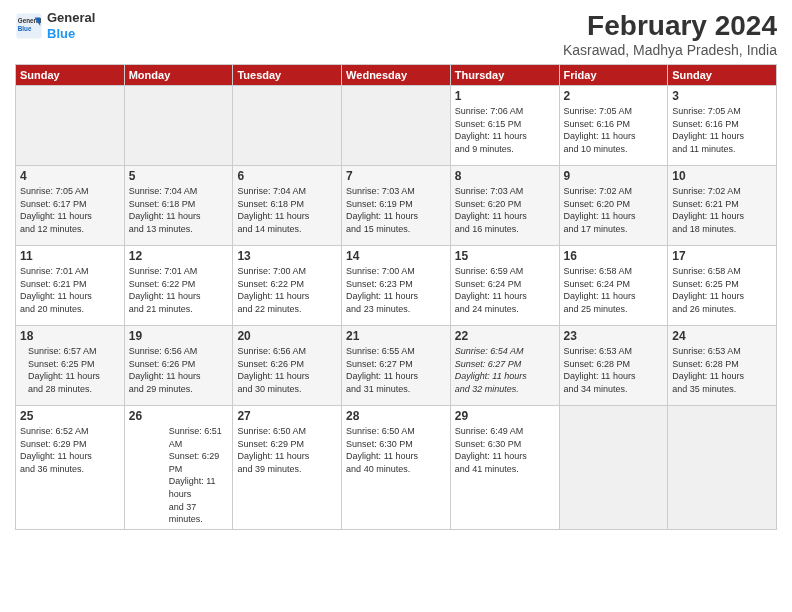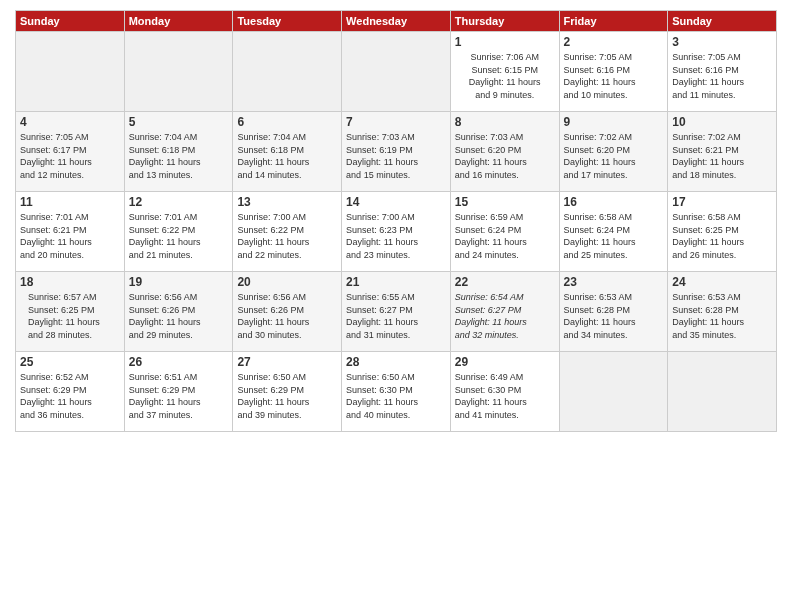--- a/index.html
+++ b/index.html
@@ -88,20 +88,38 @@
       line-height: 1.4;
     }
     tr:nth-child(even) td { background: #f5f5f5; }
     tr:nth-child(odd) td { background: #fff; }
     td.empty { background: #f0f0f0 !important; }
   </style>
 </head>
 <body>
 
 <div class="page">
+  <div class="header">
+    <div class="logo">
+      <svg class="logo-icon" viewBox="0 0 40 40">
+        <rect x="2" y="2" width="36" height="36" rx="4" fill="#1565C0" opacity="0.1"></rect>
+        <text x="4" y="16" font-size="9" font-weight="bold" fill="#333">General</text>
+        <text x="4" y="27" font-size="9" font-weight="bold" fill="#1565C0">Blue</text>
+        <polygon points="28,8 36,8 36,20" fill="#1565C0"></polygon>
+      </svg>
+      <div class="logo-text">
+        <span>General</span><br>
+        <span class="blue">Blue</span>
+      </div>
+    </div>
+    <div class="title-block">
+      <div class="main-title">February 2024</div>
+      <div class="subtitle">Kasrawad, Madhya Pradesh, India</div>
+    </div>
+  </div>
 
   <table class="calendar">
     <thead>
       <tr>
         <th>Sunday</th>
         <th>Monday</th>
         <th>Tuesday</th>
         <th>Wednesday</th>
         <th>Thursday</th>
         <th>Friday</th>
@@ -109,21 +127,21 @@
       </tr>
     </thead>
     <tbody id="calendar-body">
     <tr>
           <td class="empty"></td>
           <td class="empty"></td>
           <td class="empty"></td>
           <td class="empty"></td>
           <td>
             <span class="day-num">1</span>
-            <div class="day-info" style="white-space: pre-line; text-align: center;">Sunrise: 7:06 AM
+            <div class="day-info" style="white-space: pre-line;">Sunrise: 7:06 AM
 Sunset: 6:15 PM
 Daylight: 11 hours
 and 9 minutes.</div>
           </td>
           <td>
             <span class="day-num">2</span>
             <div class="day-info" style="white-space: pre-line;">Sunrise: 7:05 AM
 Sunset: 6:16 PM
 Daylight: 11 hours
 and 10 minutes.</div>
@@ -292,21 +310,21 @@
         <tr>
           <td>
             <span class="day-num">25</span>
             <div class="day-info" style="white-space: pre-line;">Sunrise: 6:52 AM
 Sunset: 6:29 PM
 Daylight: 11 hours
 and 36 minutes.</div>
           </td>
           <td>
             <span class="day-num">26</span>
-            <div class="day-info" style="white-space: pre-line;">Sunrise: 6:51 AM
+            <div class="day-info" style="white-space: pre-line; margin-left: 40px;">Sunrise: 6:51 AM
 Sunset: 6:29 PM
 Daylight: 11 hours
 and 37 minutes.</div>
           </td>
           <td>
             <span class="day-num">27</span>
             <div class="day-info" style="white-space: pre-line;">Sunrise: 6:50 AM
 Sunset: 6:29 PM
 Daylight: 11 hours
 and 39 minutes.</div>

